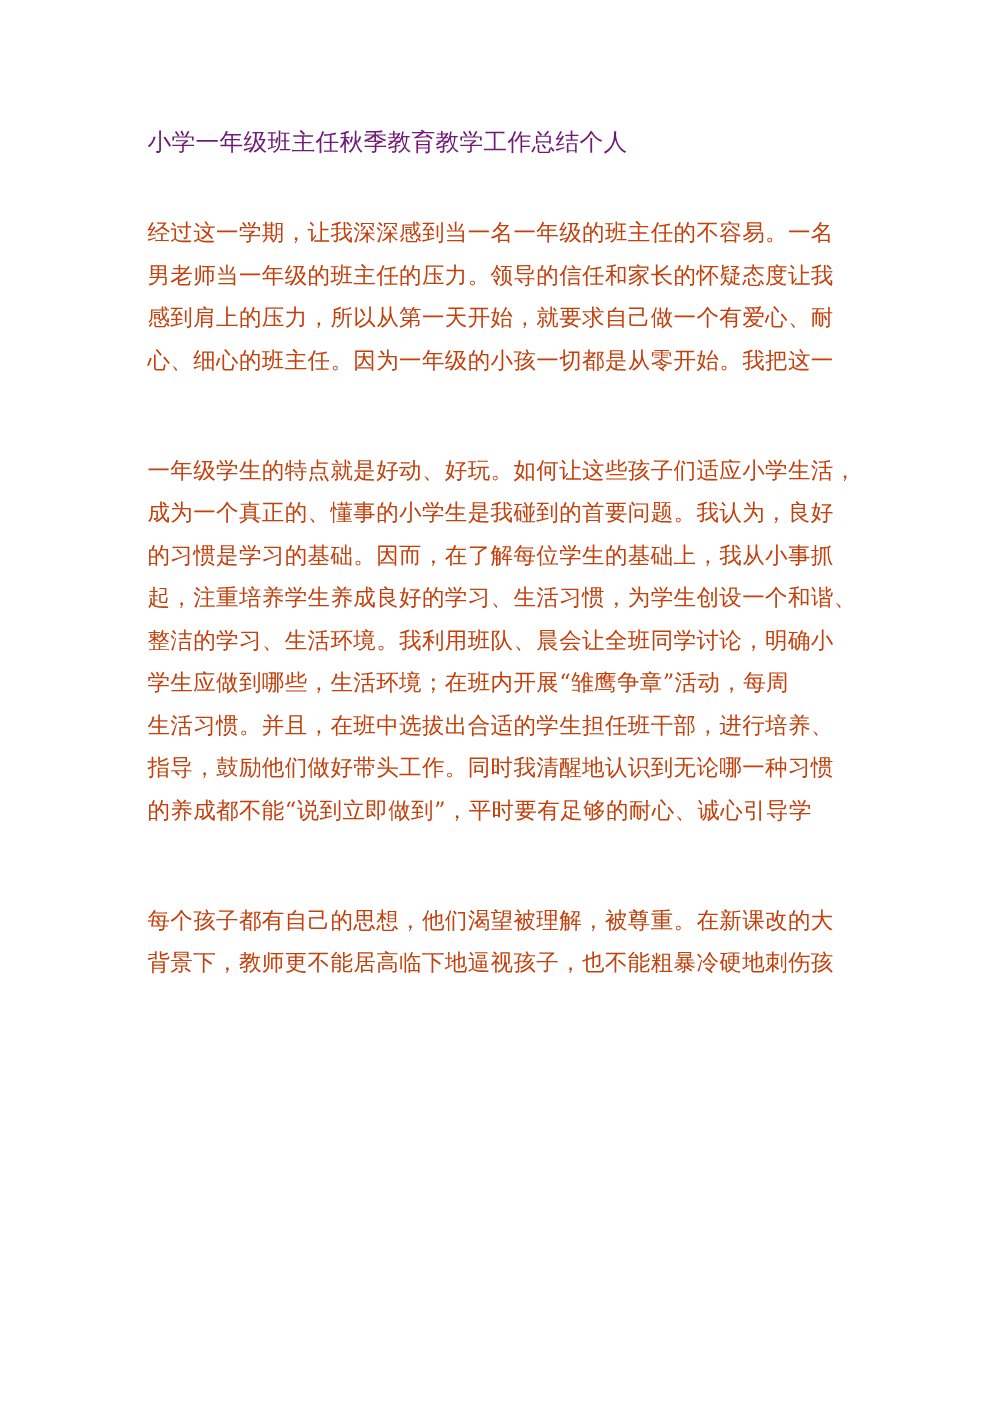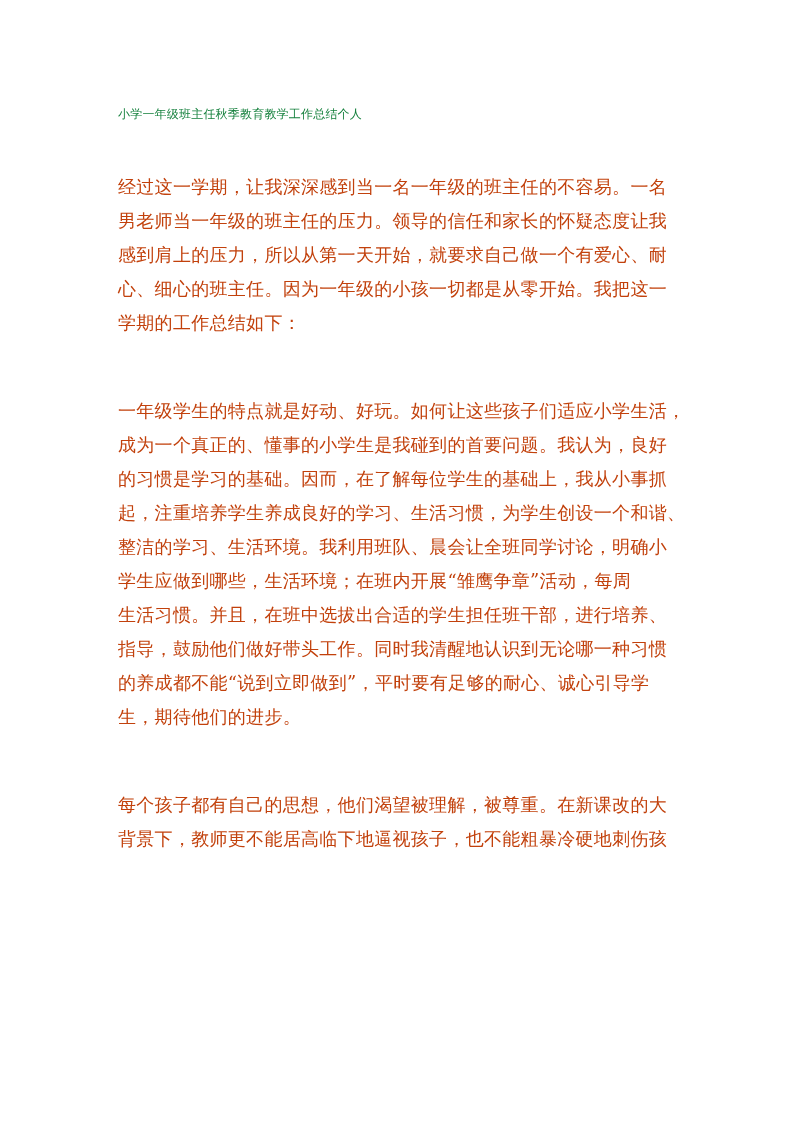--- a/index.html
+++ b/index.html
@@ -15,26 +15,26 @@
       font-family: "DejaVu Serif", "Liberation Serif", serif;
       color: #1a1a1a;
     }
     .page {
       position: absolute;
       left: 118px;
       top: 100px;
       width: 560px;
     }
     .doc-title {
-      font-size: 12px;
+      font-size: 19px;
       line-height: 28px;
       margin: 0 0 42px 0;
       font-weight: normal;
       letter-spacing: 0.2px;
-      color: #15803d;
+      color: #701a75;
     }
     .line {
       display: block;
       font-size: 18px;
       line-height: 34px;
       height: 34px;
       white-space: nowrap;
       letter-spacing: 0.3px;
       color: #c2410c;
     }
@@ -46,33 +46,31 @@
 <body>
 
 <div class="page">
   <h1 class="doc-title">小学一年级班主任秋季教育教学工作总结个人</h1>
 
   <div class="para">
     <span class="line">经过这一学期，让我深深感到当一名一年级的班主任的不容易。一名</span>
     <span class="line">男老师当一年级的班主任的压力。领导的信任和家长的怀疑态度让我</span>
     <span class="line">感到肩上的压力，所以从第一天开始，就要求自己做一个有爱心、耐</span>
     <span class="line">心、细心的班主任。因为一年级的小孩一切都是从零开始。我把这一</span>
-    <span class="line">学期的工作总结如下：</span>
   </div>
 
   <div class="para">
     <span class="line">一年级学生的特点就是好动、好玩。如何让这些孩子们适应小学生活，</span>
     <span class="line">成为一个真正的、懂事的小学生是我碰到的首要问题。我认为，良好</span>
     <span class="line">的习惯是学习的基础。因而，在了解每位学生的基础上，我从小事抓</span>
     <span class="line">起，注重培养学生养成良好的学习、生活习惯，为学生创设一个和谐、</span>
     <span class="line">整洁的学习、生活环境。我利用班队、晨会让全班同学讨论，明确小</span>
     <span class="line">学生应做到哪些，生活环境；在班内开展“雏鹰争章”活动，每周</span>
     <span class="line">生活习惯。并且，在班中选拔出合适的学生担任班干部，进行培养、</span>
     <span class="line">指导，鼓励他们做好带头工作。同时我清醒地认识到无论哪一种习惯</span>
     <span class="line">的养成都不能“说到立即做到”，平时要有足够的耐心、诚心引导学</span>
-    <span class="line">生，期待他们的进步。</span>
   </div>
 
   <div class="para">
     <span class="line">每个孩子都有自己的思想，他们渴望被理解，被尊重。在新课改的大</span>
     <span class="line">背景下，教师更不能居高临下地逼视孩子，也不能粗暴冷硬地刺伤孩</span>
   </div>
 </div>
 
 </body></html>

